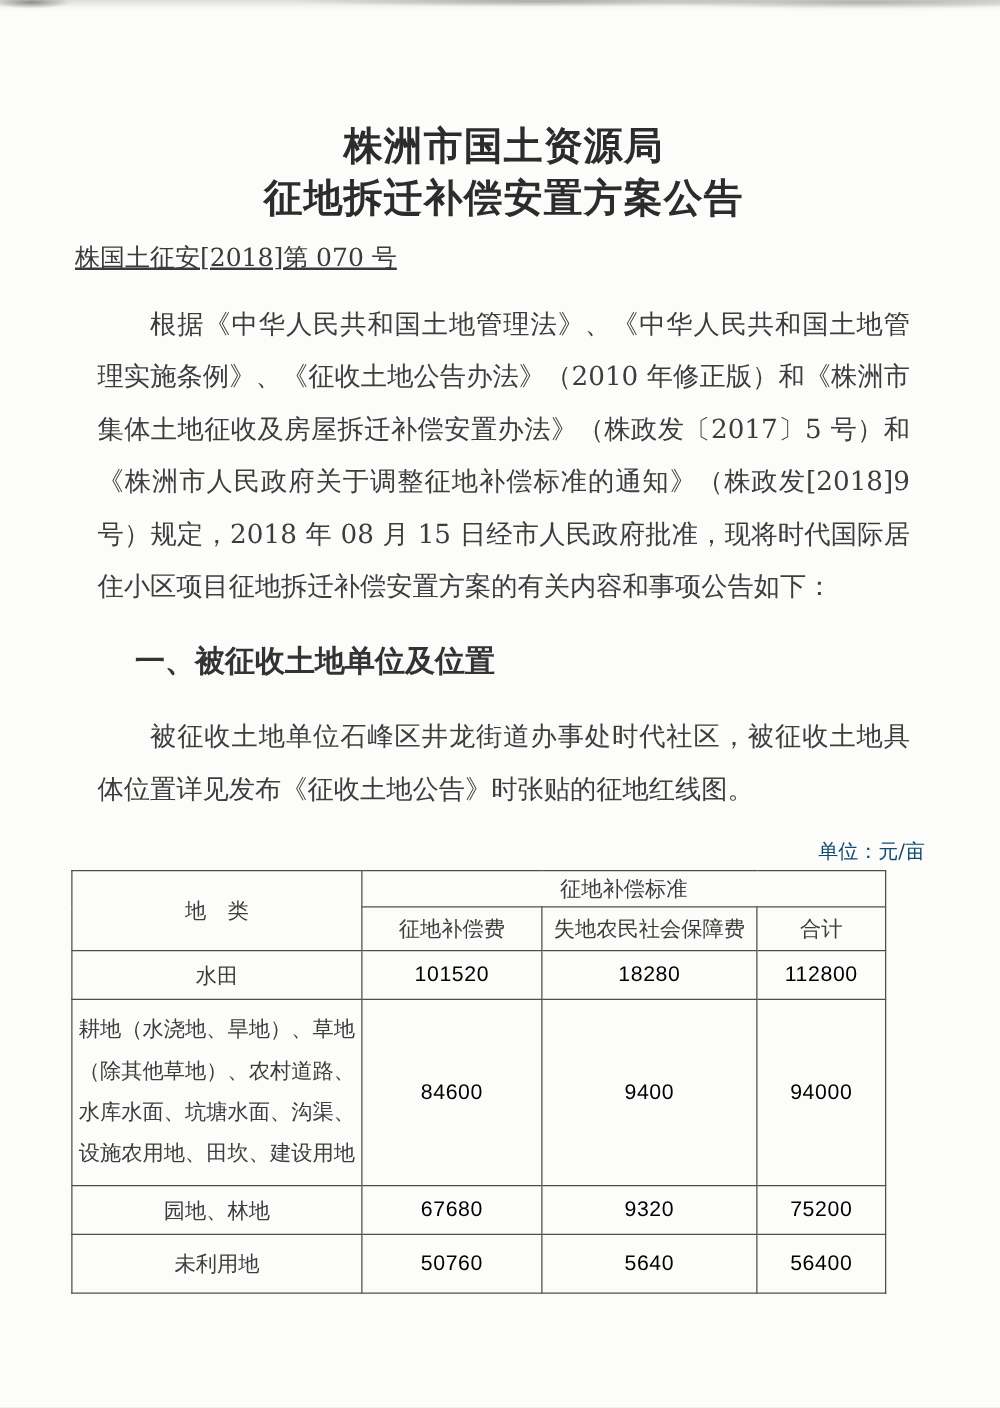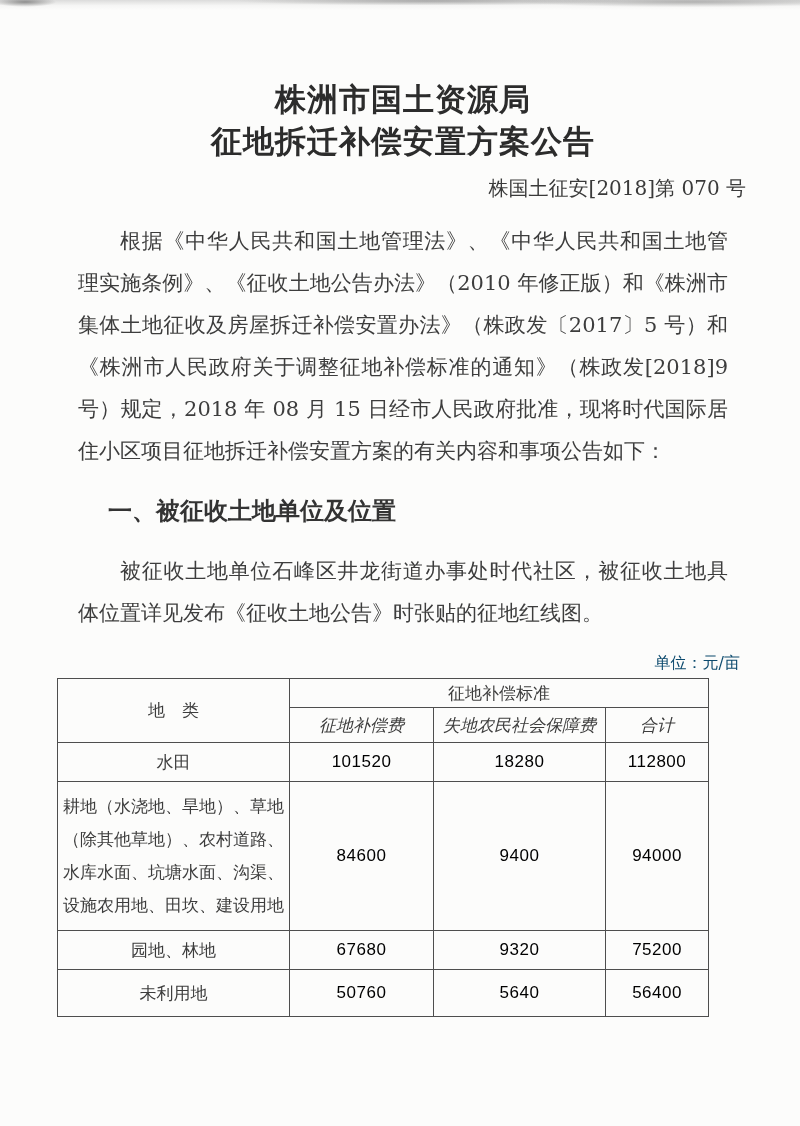--- a/index.html
+++ b/index.html
@@ -25,36 +25,37 @@
       radial-gradient(45px 7px at 25px 2px, rgba(70,70,70,0.55), rgba(120,120,120,0) 70%),
       radial-gradient(260px 6px at 430px 1px, rgba(90,90,90,0.40), rgba(120,120,120,0) 75%),
       radial-gradient(230px 7px at 690px 2px, rgba(95,95,95,0.38), rgba(120,120,120,0) 75%),
       linear-gradient(to bottom, rgba(135,135,135,0.28), rgba(160,160,160,0.07) 55%, rgba(160,160,160,0));
     pointer-events: none;
   }
   .content {
     position: absolute;
     left: 60px;
     right: 54px;
-    top: 78px;
+    top: 96px;
   }
   .doc-title {
     text-align: center;
     font-size: 31px;
     font-weight: bold;
     color: #2c2c2c;
     line-height: 42px;
     letter-spacing: 1px;
   }
   .doc-number {
-    text-align: right;
+    text-align: left;
     font-size: 20px;
     color: #3a3a3a;
     margin-top: 12px;
     line-height: 28px;
+    text-decoration: underline;
   }
   .body-block {
     margin-top: 14px;
     font-size: 21px;
     line-height: 42px;
     text-align: justify;
   }
   .paragraph {
     text-indent: 2em;
     margin: 18px;
@@ -99,21 +100,21 @@
   }
   td.land-type-long {
     text-align: justify;
     text-align-last: center;
     -moz-text-align-last: center;
     font-size: 16px;
     line-height: 33px;
     padding: 0 7px;
   }
   tr.hdr-row-1 td { height: 28px; }
-  tr.hdr-row-2 td { height: 34px; font-style: italic; }
+  tr.hdr-row-2 td { height: 34px; }
   tr.row-1 td { height: 38px; }
   tr.row-2 td { height: 148px; }
   tr.row-3 td { height: 38px; }
   tr.row-4 td { height: 46px; }
 </style>
 </head>
 <body>
 
 <div class="page">
   <div class="scan-top-artifact"></div>

